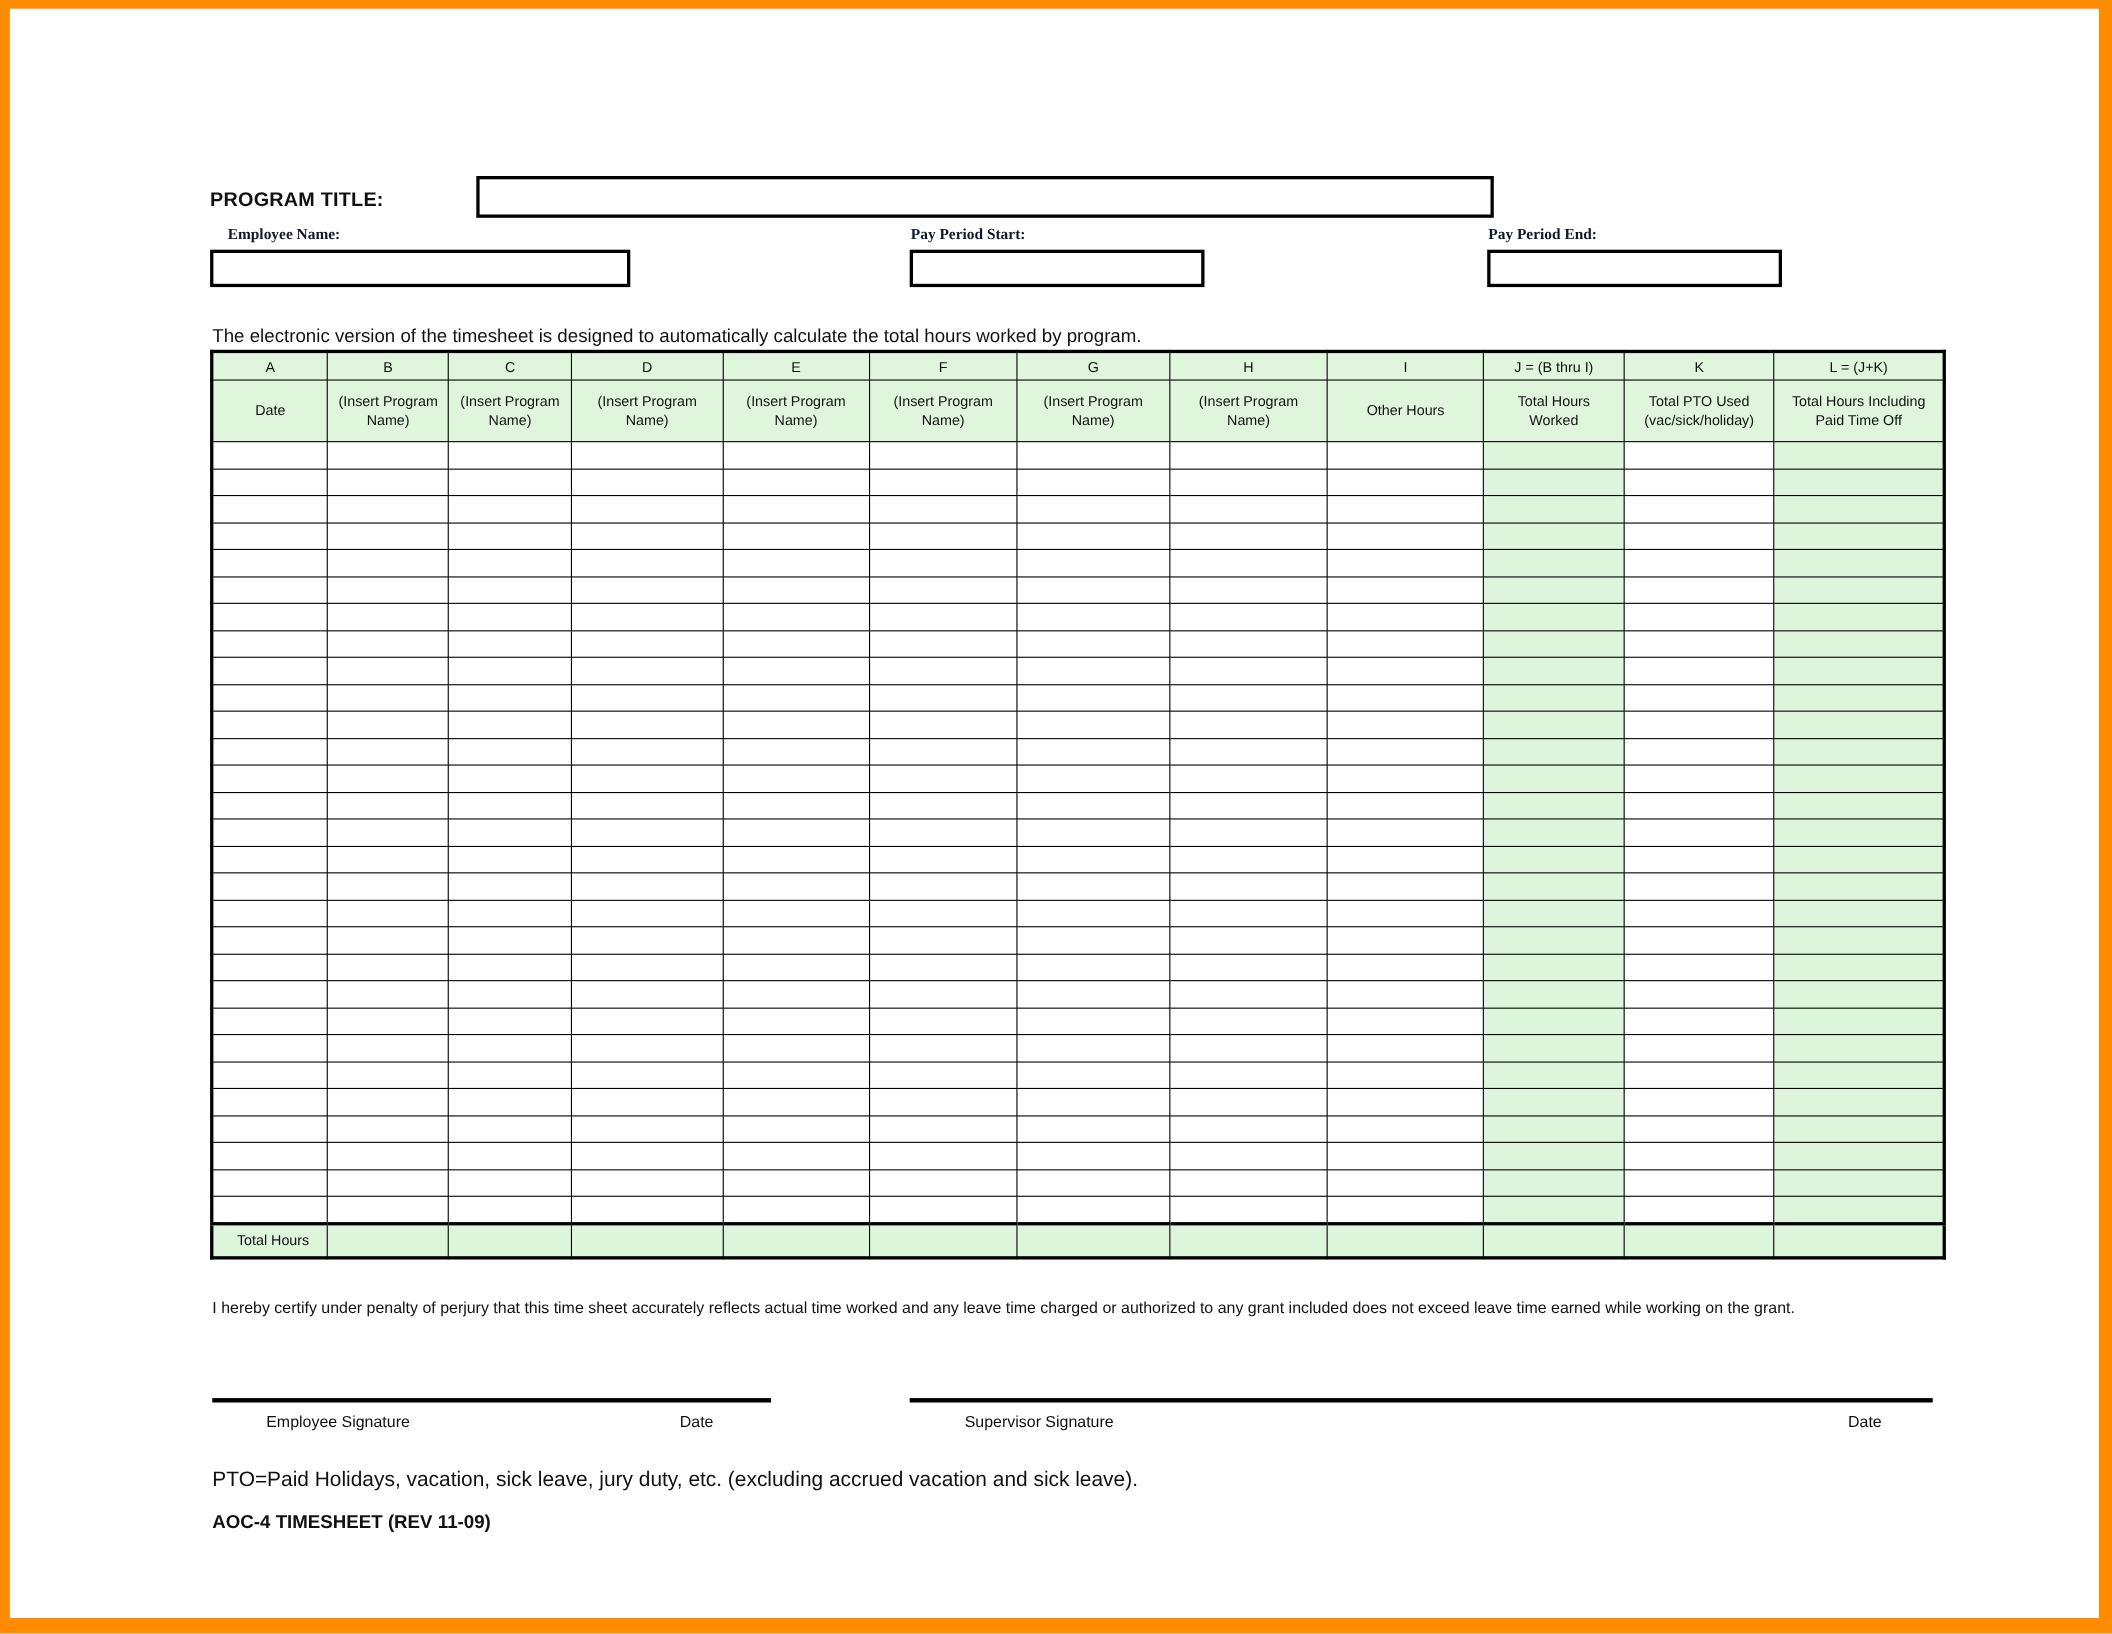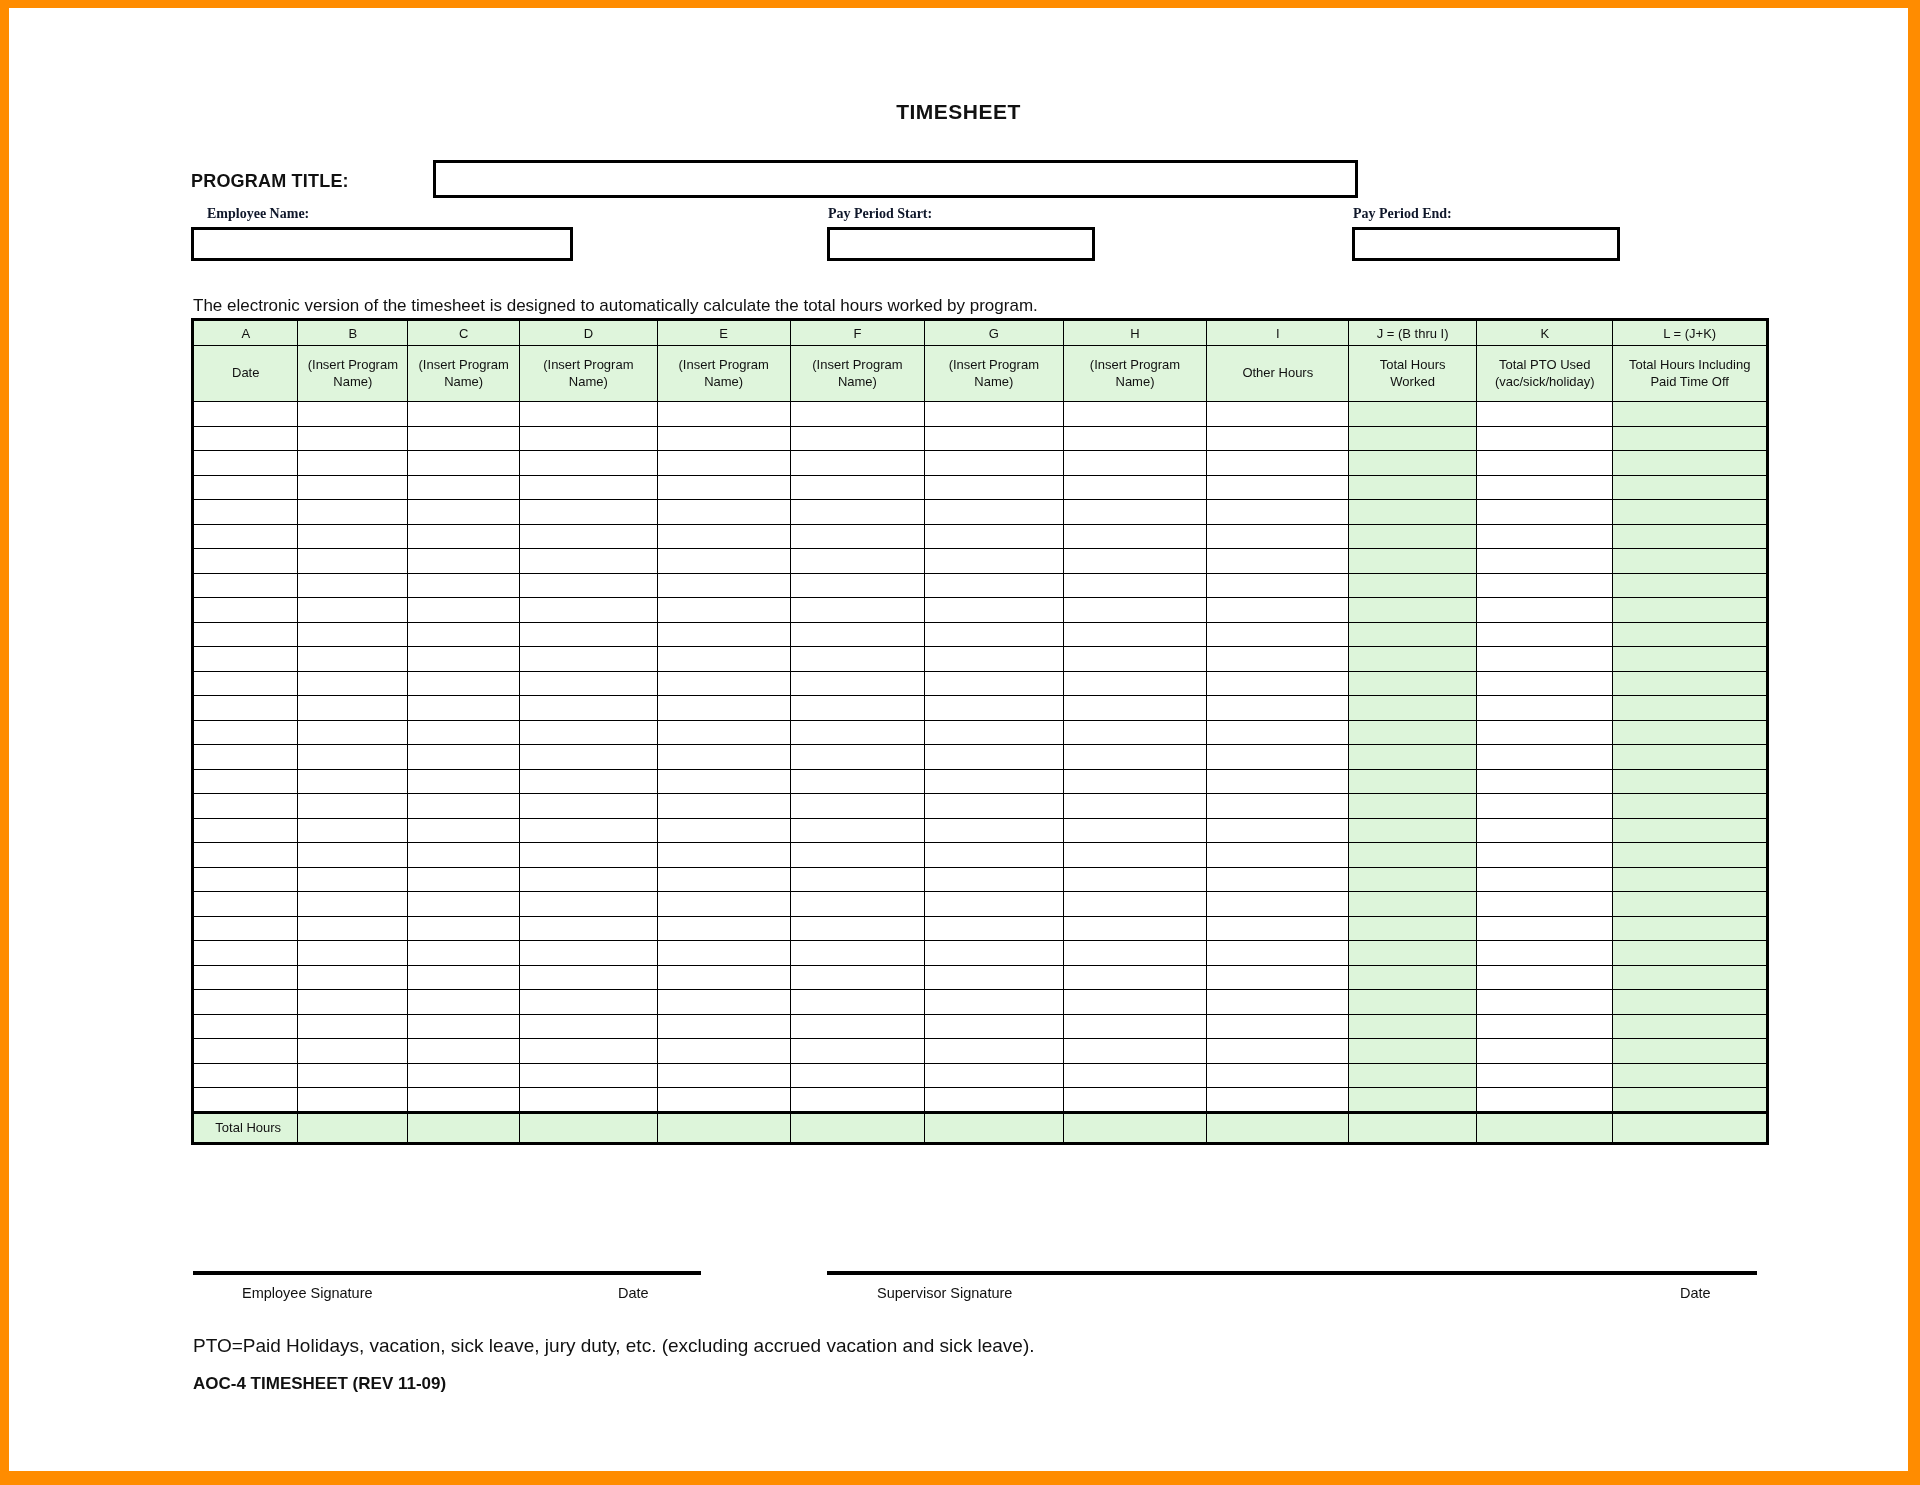--- a/index.html
+++ b/index.html
@@ -173,21 +173,20 @@
     font-weight: bold;
     color: #111;
   }
 </style>
 </head>
 <body>
 
 <div id="page-frame">
   <div id="sheet">
 
-    <div class="doc-title">TIMESHEET</div>
 
     <div class="program-title-label">PROGRAM TITLE:</div>
     <div class="program-title-box"></div>
 
     <div id="lbl-employee" class="field-label">Employee Name:</div>
     <div id="box-employee" class="field-box"></div>
 
     <div id="lbl-pps" class="field-label">Pay Period Start:</div>
     <div id="box-pps" class="field-box"></div>
 
@@ -660,20 +659,21 @@
             <td></td>
             <td></td>
             <td></td>
             <td></td>
             <td></td>
             <td></td>
           </tr>
       </tfoot>
     </table>
 
+    <div class="cert-text">I hereby certify under penalty of perjury that this time sheet accurately reflects actual time worked and any leave time charged or authorized to any grant included does not exceed leave time earned while working on the grant.</div>
 
     <div id="sig-line-employee" class="sig-line"></div>
     <div id="sig-line-supervisor" class="sig-line"></div>
 
     <div id="cap-emp-sig" class="sig-caption">Employee Signature</div>
     <div id="cap-emp-date" class="sig-caption">Date</div>
     <div id="cap-sup-sig" class="sig-caption">Supervisor Signature</div>
     <div id="cap-sup-date" class="sig-caption">Date</div>
 
     <div class="pto-note">PTO=Paid Holidays, vacation, sick leave, jury duty, etc. (excluding accrued vacation and sick leave).</div>

